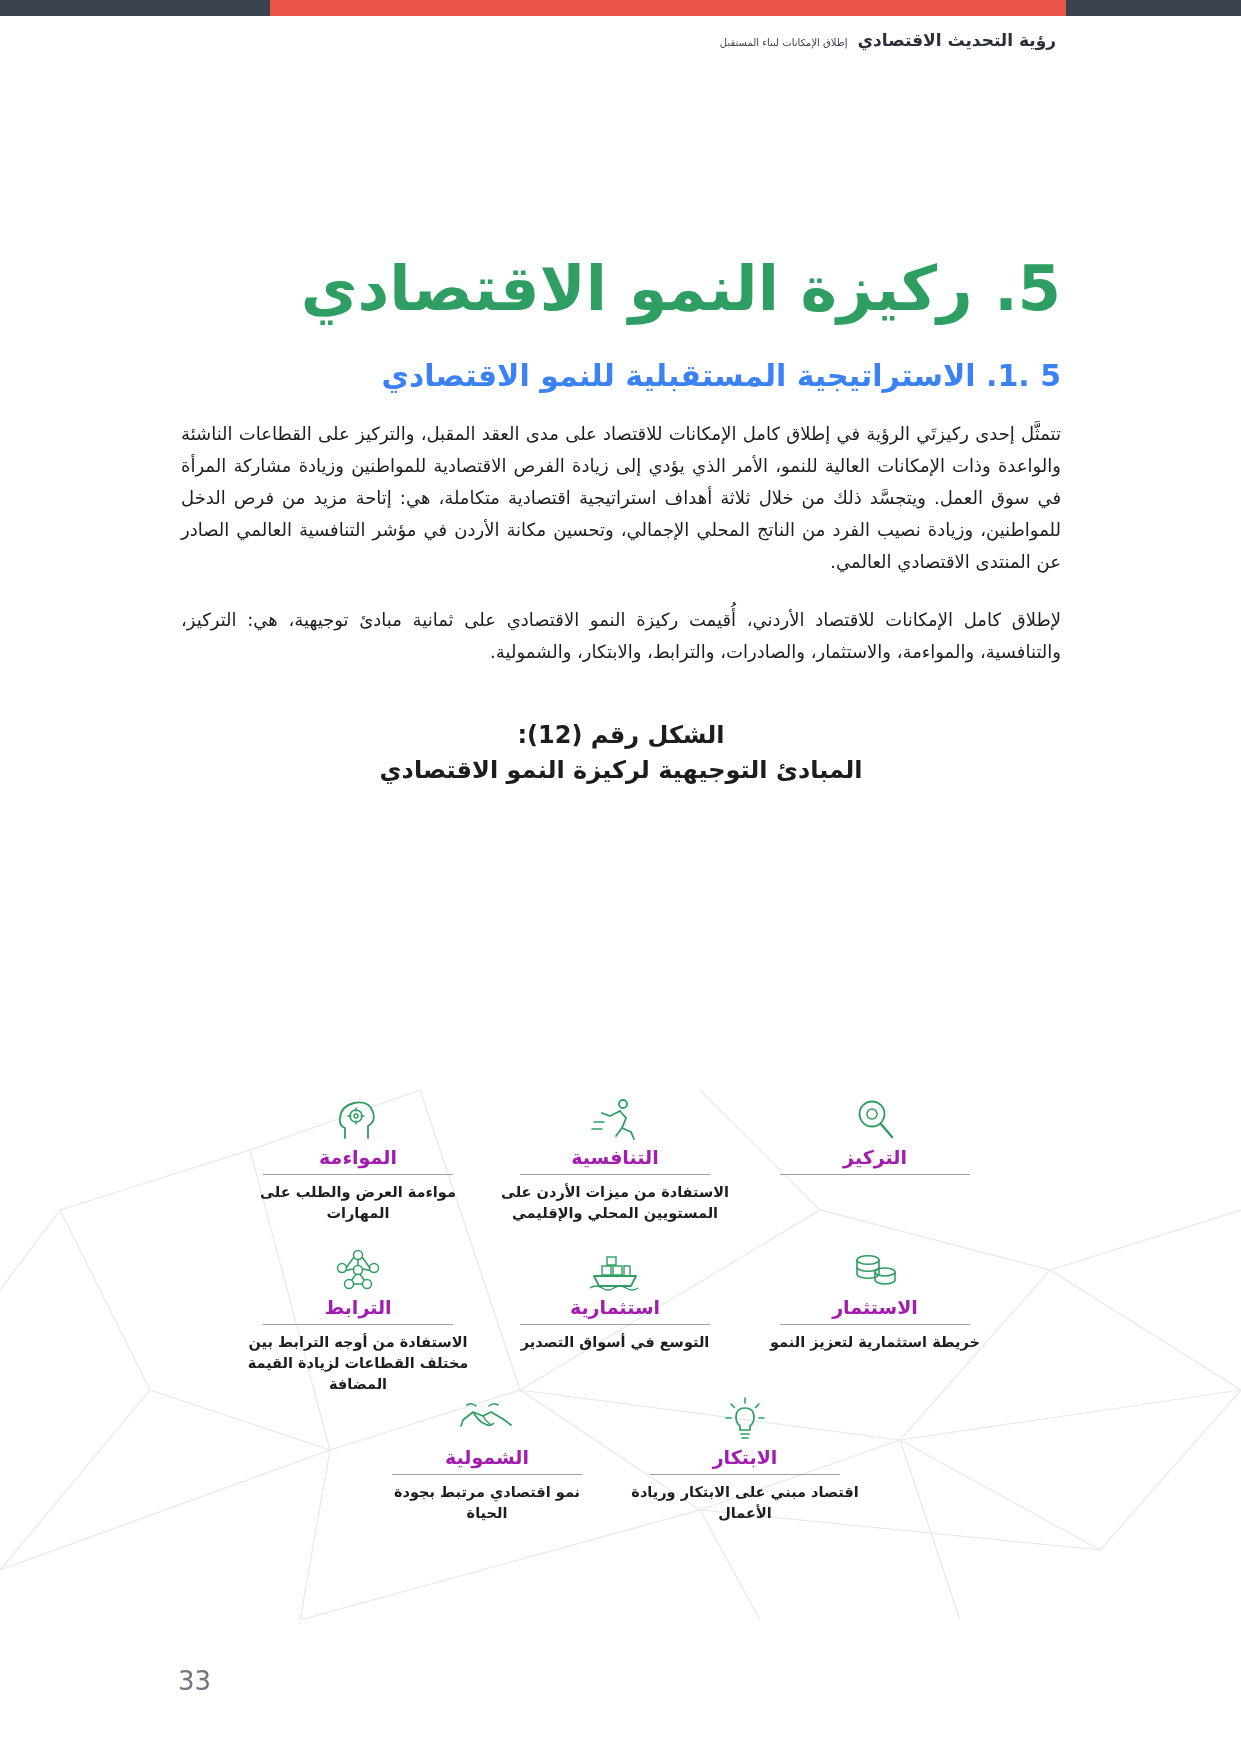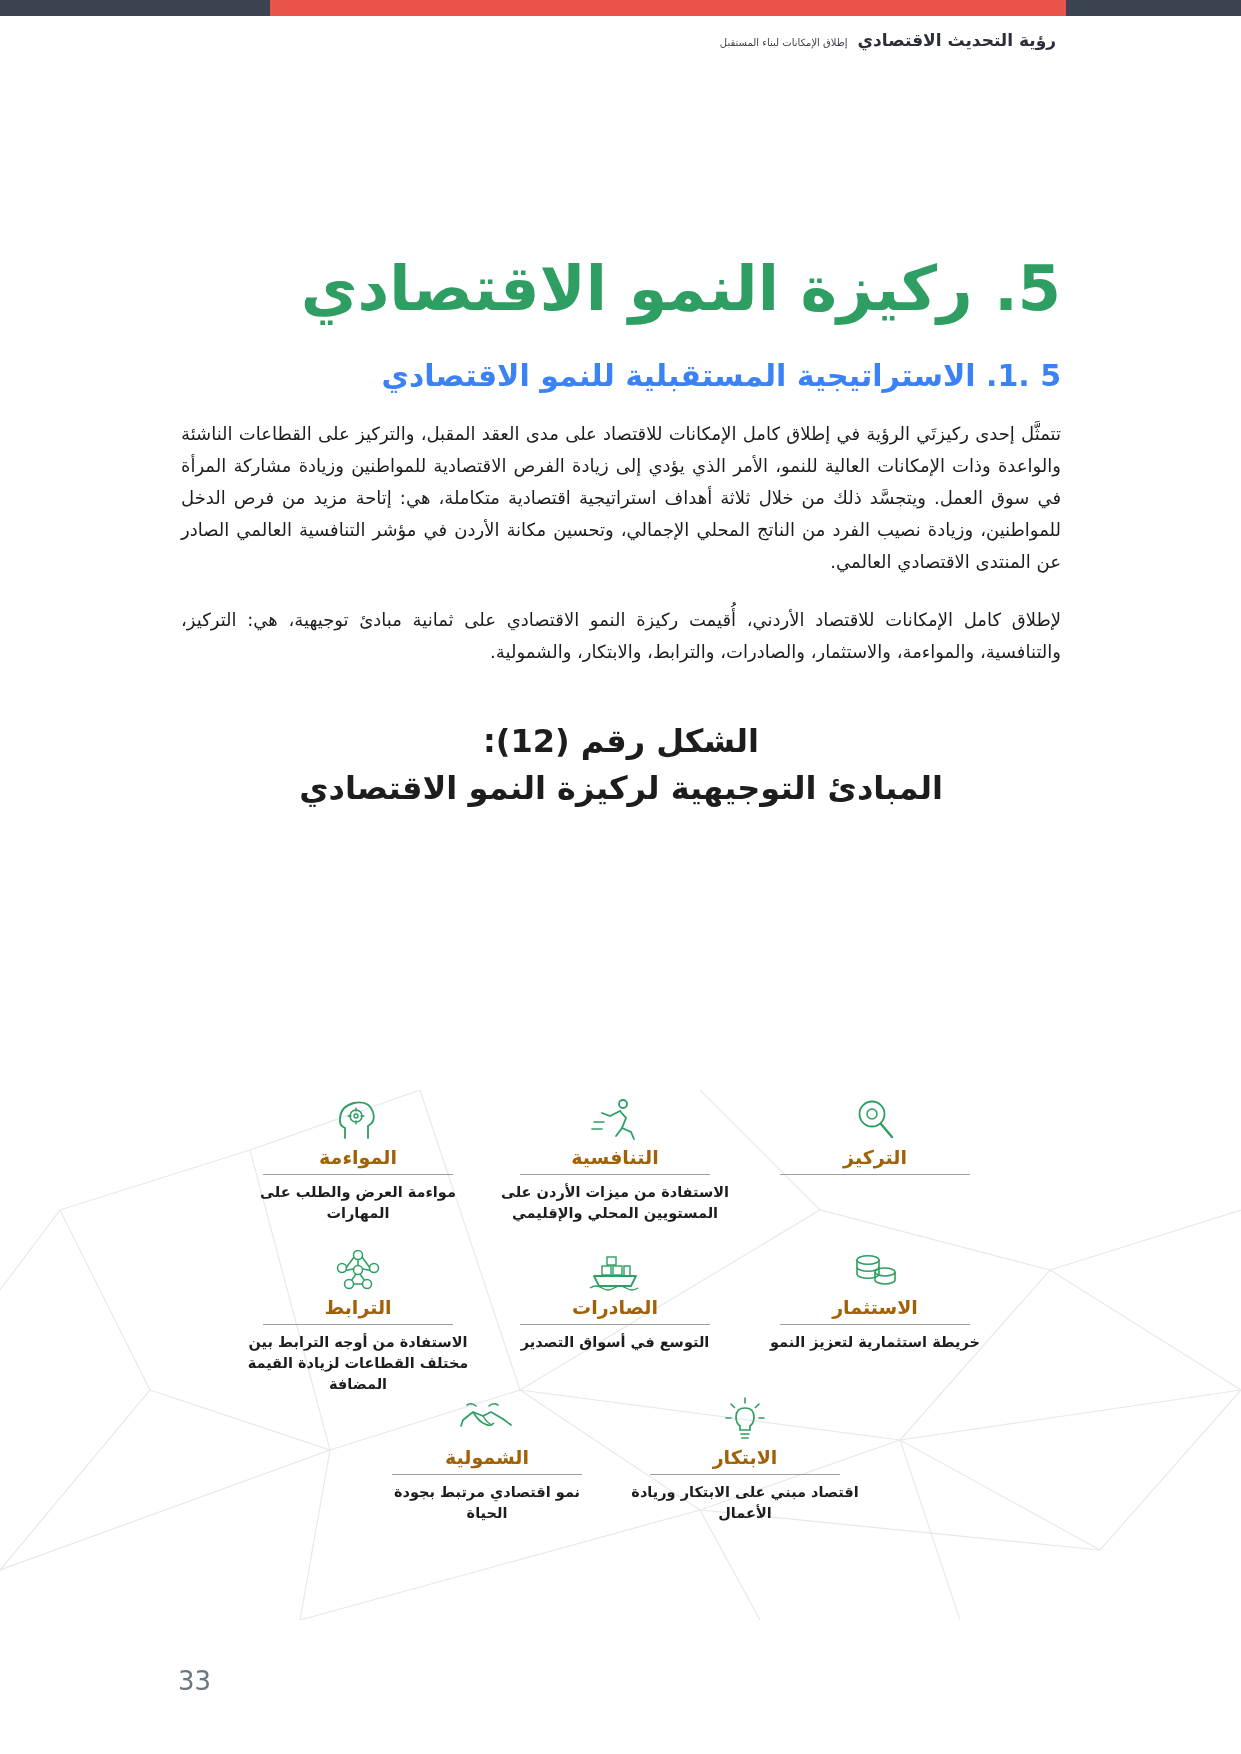--- a/index.html
+++ b/index.html
@@ -83,21 +83,21 @@
     text-justify: inter-word;
   }
 
   
   .figure-caption {
     margin-top: 50px;
     text-align: center;
     direction: rtl;
   }
   .figure-caption .fc-line {
-    font-size: 32px;
+    font-size: 24px;
     font-weight: bold;
     color: #1d1d1d;
     line-height: 1.45;
   }
 
   .figure-area {
     position: absolute;
     top: 1090px;
     left: 0;
     width: 1241px;
@@ -122,21 +122,21 @@
   }
   .node .node-icon {
     height: 52px;
     display: flex;
     align-items: flex-end;
     justify-content: center;
   }
   .node .node-title {
     font-size: 19px;
     font-weight: bold;
-    color: #a16207;
+    color: #a21caf;
     margin-top: 4px;
   }
   .node .node-rule {
     width: 190px;
     height: 1px;
     background: #9aa0a6;
     margin: 6px auto 7px auto;
   }
   .node .node-desc {
     font-size: 14.5px;
@@ -280,21 +280,21 @@
       <div class="node-icon">
         <svg width="54" height="46" viewBox="0 0 54 46">
           <path d="M6 30 h42 l-5 10 H11 z" fill="none" stroke="#2e9e62" stroke-width="1.8" stroke-linejoin="round"></path>
           <rect x="14" y="20" width="9" height="9" fill="none" stroke="#2e9e62" stroke-width="1.4"></rect>
           <rect x="25" y="20" width="9" height="9" fill="none" stroke="#2e9e62" stroke-width="1.4"></rect>
           <rect x="19" y="11" width="9" height="8" fill="none" stroke="#2e9e62" stroke-width="1.4"></rect>
           <path d="M36 29 v-9 h6 v9" fill="none" stroke="#2e9e62" stroke-width="1.4"></path>
           <path d="M2 42 q6 -4 12 0 q6 4 12 0 q6 -4 12 0 q6 4 12 0" fill="none" stroke="#2e9e62" stroke-width="1.4"></path>
         </svg>
       </div>
-      <div class="node-title">الصادرات</div>
+      <div class="node-title">استثمارية</div>
       <div class="node-rule"></div>
       <div class="node-desc">التوسع في أسواق التصدير</div>
     </div>
 
     <div class="node n-tarabut">
       <div class="node-icon">
         <svg width="48" height="46" viewBox="0 0 48 46">
           <g fill="none" stroke="#2e9e62" stroke-width="1.5">
             <circle cx="24" cy="9" r="4.5"></circle>
             <circle cx="8" cy="22" r="4.5"></circle>

